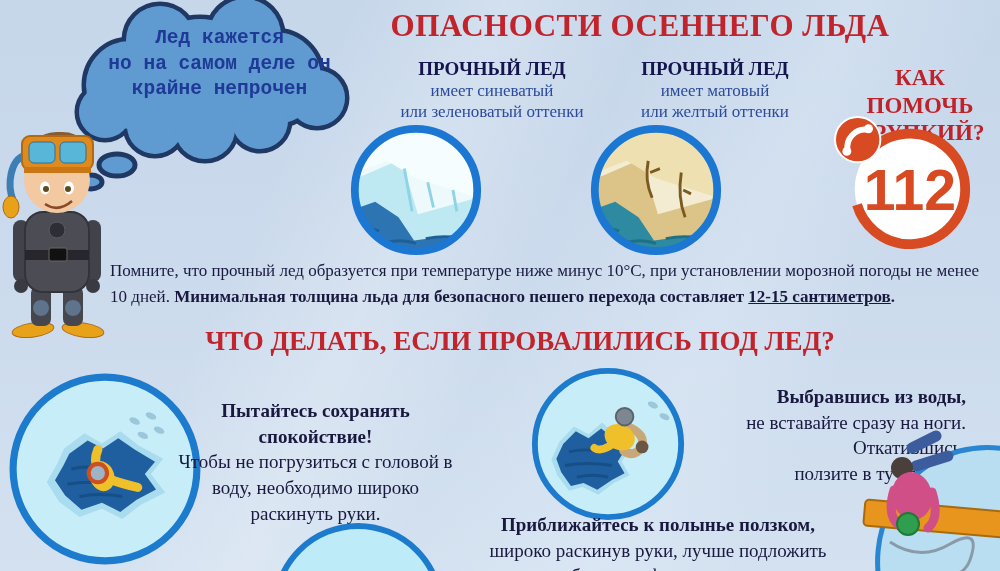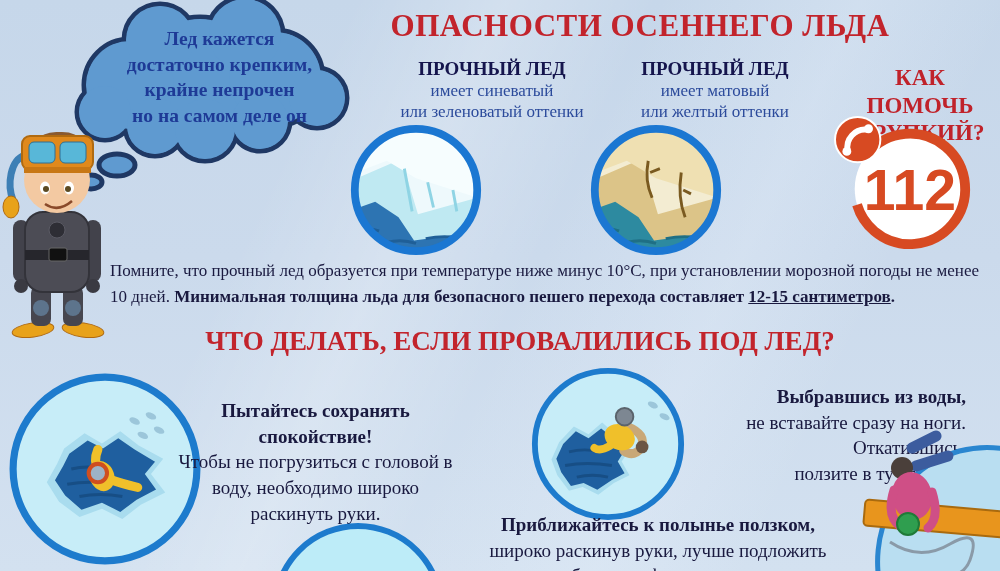--- a/index.html
+++ b/index.html
@@ -12,21 +12,21 @@
     content:""; position:absolute; inset:0; pointer-events:none;
     background:linear-gradient(115deg, rgba(255,255,255,0) 28%, rgba(255,255,255,.22) 40%,
       rgba(255,255,255,0) 52%, rgba(235,243,252,.28) 68%, rgba(255,255,255,0) 80%);
   }
   .abs{position:absolute;}
   .page-title{
     left:280px; top:8px; width:720px; text-align:center;
     font-size:31px; font-weight:bold; color:#c2242c; letter-spacing:.5px;
   }
   
-  .cloud{left:45px; top:0px; width:312px; height:202px;}
+  .cloud{left:45px; top:0px; width:312px; height:202px;font-family:Liberation Mono, monospace;}
   .cloud svg{position:absolute; left:0; top:0;}
   .cloud-text{
     position:absolute; left:52px; top:26px; width:245px; text-align:center;
     font-size:19.5px; font-weight:bold; color:#1e3a96; line-height:1.32;
   }
   
   .col-head{font-size:19px; font-weight:bold; color:#15154d;}
   .col-desc{font-size:17px; color:#2b4a9b; line-height:1.25;}
   .col1{left:367px; top:58px; width:250px; text-align:center;}
   .col2{left:590px; top:58px; width:250px; text-align:center;}
@@ -86,23 +86,22 @@
           <circle cx="200" cy="35" r="36"></circle>
           <circle cx="272" cy="98" r="28"></circle>
         <circle cx="60" cy="112" r="26"></circle>
           <circle cx="110" cy="126" r="28"></circle>
           <circle cx="160" cy="129" r="30"></circle>
         <circle cx="215" cy="121" r="28"></circle>
       </g>
     </svg>
     <div class="cloud-text">
       <div>Лед кажется</div>
-      <div>достаточно крепким,</div>
+      <div>но на самом деле он</div>
       <div>крайне непрочен</div>
-      <div>но на самом деле он</div>
     </div>
   </div>
 
   <svg class="abs" style="left:-5px;top:100px;" width="125" height="240" viewBox="0 0 125 240">
     <path d="M30,55 C15,60 12,85 18,100" stroke="#3d7fb5" stroke-width="7" fill="none"></path>
     <ellipse cx="16" cy="107" rx="8" ry="11" fill="#e8a21a" stroke="#b06a10"></ellipse>
     <ellipse cx="38" cy="230" rx="21" ry="7" fill="#e8a21a" stroke="#b06a10" transform="rotate(-8 38 230)"></ellipse>
     <ellipse cx="88" cy="230" rx="21" ry="7" fill="#e8a21a" stroke="#b06a10" transform="rotate(8 88 230)"></ellipse>
     <rect x="36" y="186" width="20" height="40" rx="7" fill="#46464f"></rect>
     <rect x="68" y="186" width="20" height="40" rx="7" fill="#46464f"></rect>

